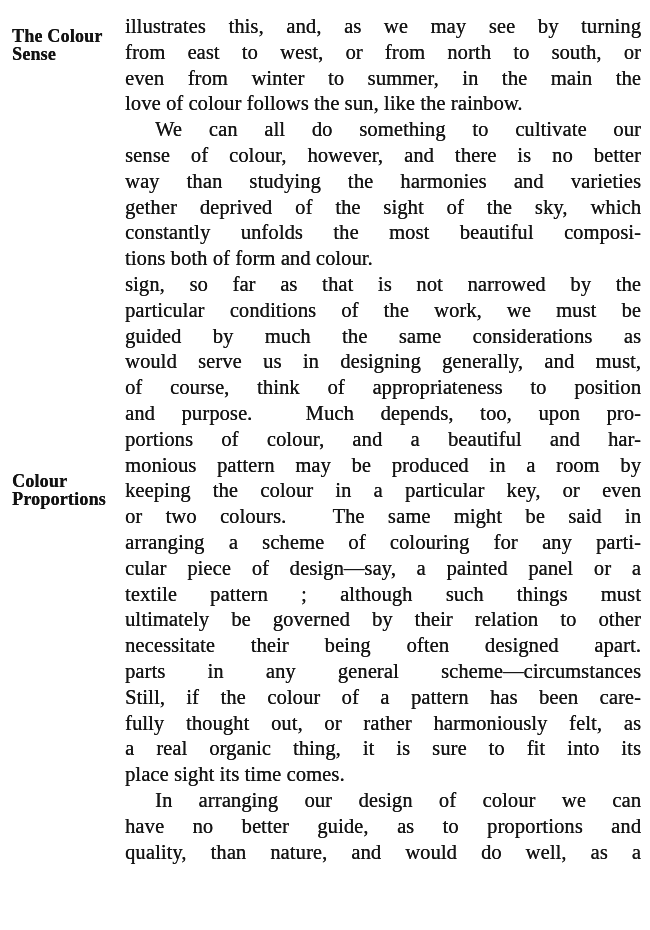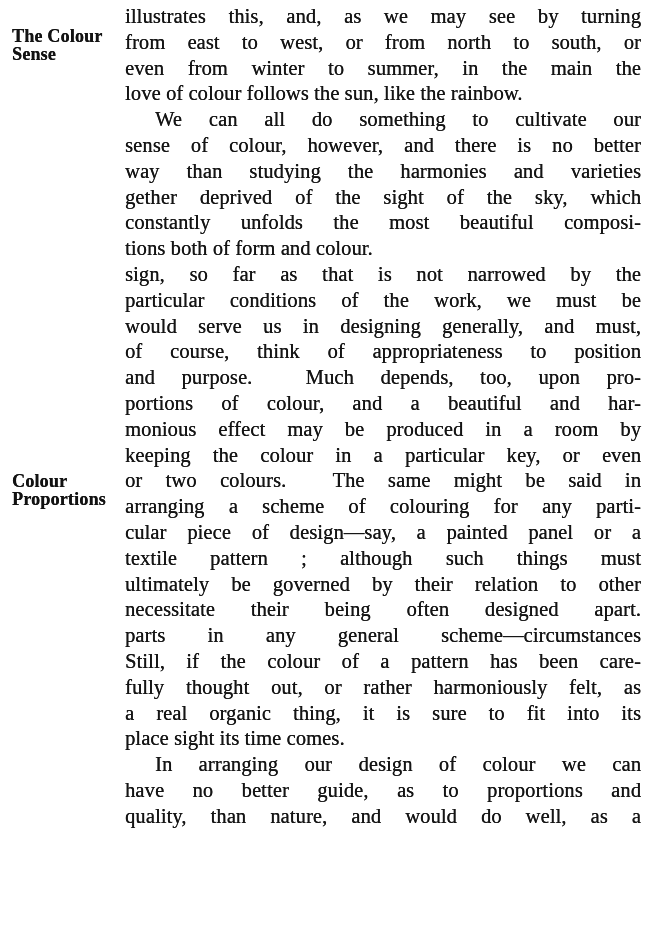--- a/index.html
+++ b/index.html
@@ -25,21 +25,21 @@
     line-height: 18px;
     letter-spacing: 0.2px;
     color: #121212;
     text-shadow: 0.2px 0 0 currentColor;
   }
   .note-1 { top: 27px; }
   .note-2 { top: 472px; }
   .text-column {
     position: absolute;
     left: 125px;
-    top: 4px;
+    top: 14px;
     width: 516px;
   }
   .line {
     height: 25.8px;
     line-height: 25.8px;
     font-size: 20.5px;
     letter-spacing: 0.1px;
     white-space: nowrap;
     text-align: justify;
     text-align-last: justify;
@@ -69,25 +69,26 @@
       <div class="line">even from winter to summer, in the main the</div>
       <div class="line para-end">love of colour follows the sun, like the rainbow.</div>
       <div class="line indent">We can all do something to cultivate our</div>
       <div class="line">sense of colour, however, and there is no better</div>
       <div class="line">way than studying the harmonies and varieties</div>
       <div class="line">gether deprived of the sight of the sky, which</div>
       <div class="line">constantly unfolds the most beautiful composi-</div>
       <div class="line para-end">tions both of form and colour.</div>
       <div class="line">sign, so far as that is not narrowed by the</div>
       <div class="line">particular conditions of the work, we must be</div>
+      <div class="line">guided by much the same considerations as</div>
       <div class="line">would serve us in designing generally, and must,</div>
       <div class="line">of course, think of appropriateness to position</div>
       <div class="line">and purpose.&nbsp; Much depends, too, upon pro-</div>
       <div class="line">portions of colour, and a beautiful and har-</div>
-      <div class="line">monious effect may be produced in a room by</div>
+      <div class="line">monious pattern may be produced in a room by</div>
       <div class="line">keeping the colour in a particular key, or even</div>
       <div class="line">or two colours.&nbsp; The same might be said in</div>
       <div class="line">arranging a scheme of colouring for any parti-</div>
       <div class="line">cular piece of design—say, a painted panel or a</div>
       <div class="line">textile pattern&nbsp;; although such things must</div>
       <div class="line">ultimately be governed by their relation to other</div>
       <div class="line">necessitate their being often designed apart.</div>
       <div class="line">parts in any general scheme—circumstances</div>
       <div class="line">Still, if the colour of a pattern has been care-</div>
       <div class="line">fully thought out, or rather harmoniously felt, as</div>

